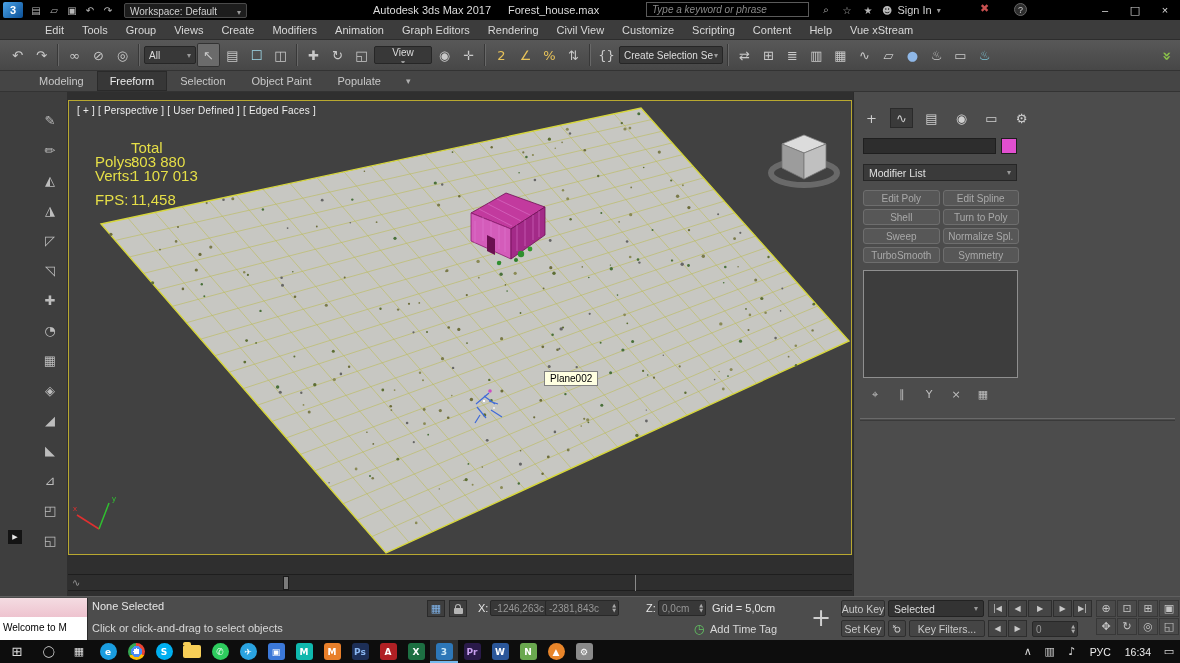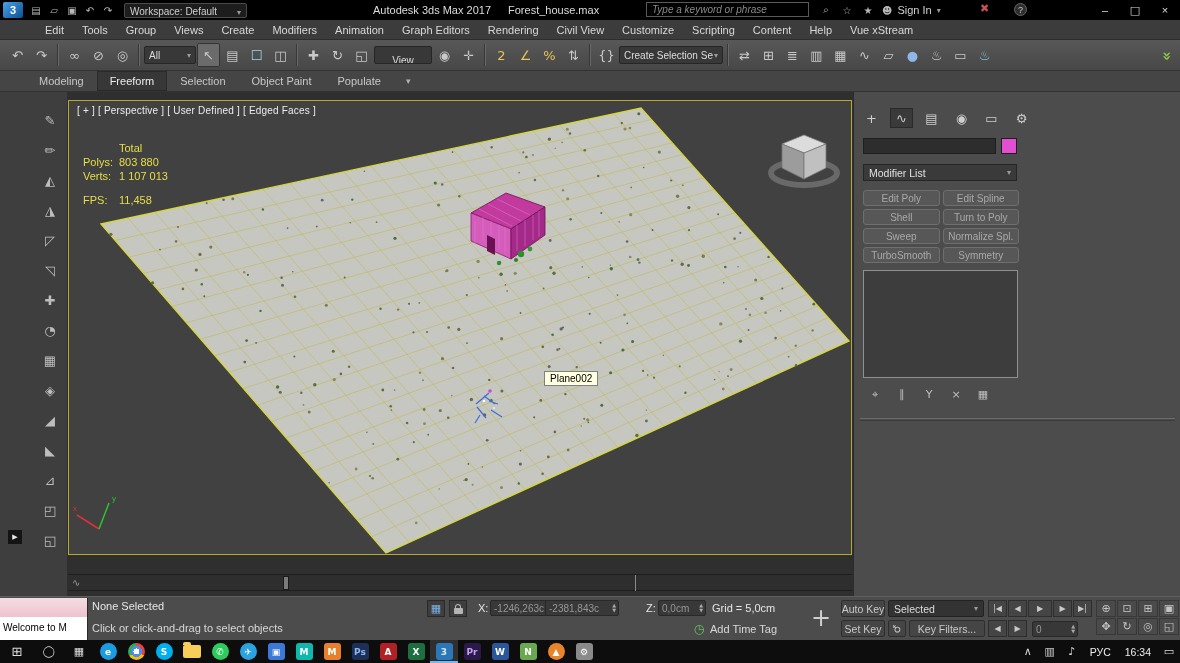--- a/index.html
+++ b/index.html
@@ -24,36 +24,36 @@
 .win-controls{position:absolute;right:0;top:0;display:flex}
 .wc{width:30px;height:20px;display:flex;align-items:center;justify-content:center;font-size:11px;color:#ddd}
 
 .menubar{position:absolute;left:0;top:20px;width:1180px;height:20px;background:#3c3c3c;border-bottom:1px solid #2d2d2d;display:flex;align-items:center;padding-left:36px}
 .menu-item{padding:0 9px;line-height:20px;color:#d8d8d8;font-size:11px;white-space:nowrap}
 
 .toolbar{position:absolute;left:0;top:40px;width:1180px;height:31px;background:linear-gradient(#585858,#474747);border-bottom:1px solid #333;display:flex;align-items:center;padding:0 6px;gap:1px}
 .tb-icon{width:23px;height:24px;display:flex;align-items:center;justify-content:center;font-size:13px;color:#c9c9c9;border-radius:2px;font-family:"DejaVu Sans",sans-serif;flex:none}
 .tb-icon.hl{background:#6b6b6b;box-shadow:inset 0 0 0 1px #333}
 .tb-sep{width:2px;height:22px;margin:0 3px;border-left:1px solid #383838;border-right:1px solid #686868;flex:none}
-.tb-combo{height:18px;background:#383838;border:1px solid #262626;border-radius:2px;display:flex;align-items:center;justify-content:space-between;padding:8px 4px;color:#ddd;font-size:10px;white-space:nowrap;overflow:hidden;flex:none}
+.tb-combo{height:18px;background:#383838;border:1px solid #262626;border-radius:2px;display:flex;align-items:center;justify-content:space-between;padding:0 4px;color:#ddd;font-size:10px;white-space:nowrap;overflow:hidden;flex:none}
 .chev-green{margin-left:auto;margin-right:8px;color:#8bc34a;font-weight:bold;font-size:15px;transform:rotate(90deg);font-family:"DejaVu Sans",sans-serif}
 
 .ribbon{position:absolute;left:0;top:71px;width:1180px;height:21px;background:#454545;border-bottom:1px solid #333;display:flex;align-items:flex-end;padding-left:26px}
 .rtab{padding:0 13px;height:20px;line-height:20px;font-size:11px;color:#c8c8c8;white-space:nowrap}
 .rtab.active{background:#373737;color:#ececec;box-shadow:inset 0 0 0 1px #2a2a2a}
 .ribbon-caret{margin-left:12px;align-self:center;color:#b0b0b0;font-size:9px;font-family:"DejaVu Sans",sans-serif}
 
 .left-strip{position:absolute;left:0;top:92px;width:67px;height:504px;background:#3e3e3e}
 .lt-col{position:absolute;left:38px;top:16px;display:flex;flex-direction:column;gap:6px}
 .lt-ic{width:24px;height:24px;display:flex;align-items:center;justify-content:center;color:#bdbdbd;font-size:13px;font-family:"DejaVu Sans",sans-serif}
 .flyout{position:absolute;left:8px;top:438px;width:14px;height:14px;background:#141414;color:#e8e8e8;font-size:7px;display:flex;align-items:center;justify-content:center;font-family:"DejaVu Sans",sans-serif}
 
 .viewport{position:absolute;left:68px;top:100px;width:784px;height:455px;background:#414141;border:1px solid #b8a830}
 .vp-label{position:absolute;left:8px;top:4px;color:#ededed;font-size:10px;letter-spacing:.2px}
-.vp-stats{position:absolute;left:14px;top:40px;color:#e6df47;font-size:11px;line-height:14px}
+.vp-stats{position:absolute;left:26px;top:40px;color:#e6df47;font-size:15px;line-height:14px}
 .vp-stats .srow{display:flex}
 .vp-stats .slab{width:36px}
 .fps-row{margin-top:10px}
 .tooltip{position:absolute;left:475px;top:270px;background:#ffffe1;border:1px solid #808080;color:#000;font-size:10px;padding:1px 5px;white-space:nowrap}
 
 .timeslider{position:absolute;left:68px;top:557px;width:784px;height:15px;background:#393939;border:1px solid #262626;display:flex;align-items:center}
 .ts-btn{width:12px;height:12px;margin-left:2px;background:#4a4a4a;border:1px solid #222;color:#bbb;font-size:6px;display:flex;align-items:center;justify-content:center;font-family:"DejaVu Sans",sans-serif;flex:none}
 .ts-handle{margin-left:2px;width:110px;height:12px;background:#5d5d5d;border:1px solid #777;border-bottom-color:#222;border-right-color:#222;color:#e8e8e8;font-size:10px;display:flex;align-items:center;justify-content:center;flex:none}
 .trackbar{position:absolute;left:68px;top:574px;width:784px;height:17px;background:#2e2e2e;border-top:1px solid #1e1e1e;border-bottom:1px solid #1e1e1e}
 .tb-mini{position:absolute;left:4px;top:2px;color:#9a9a9a;font-size:10px;font-family:"DejaVu Sans",sans-serif}

